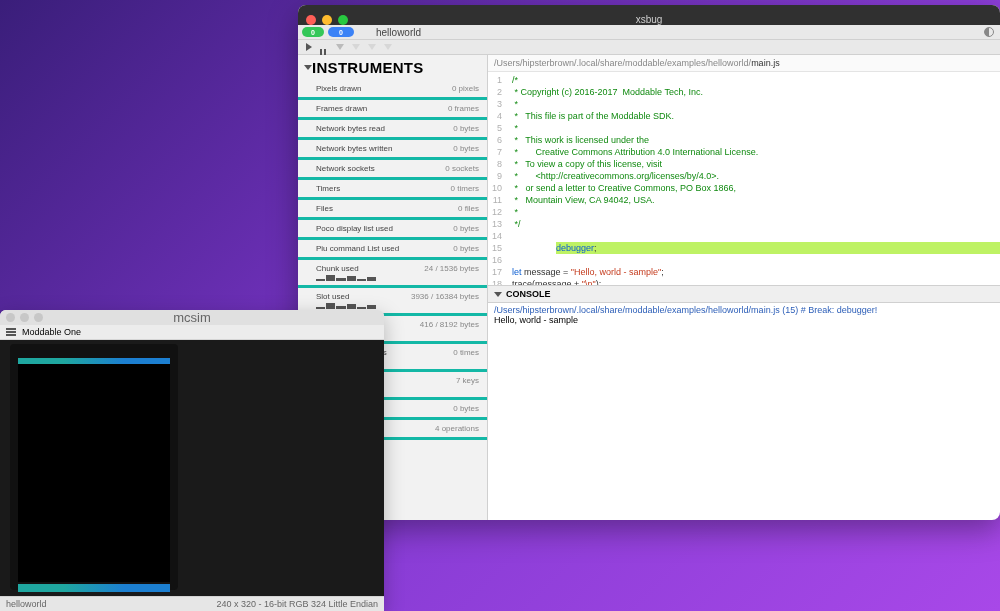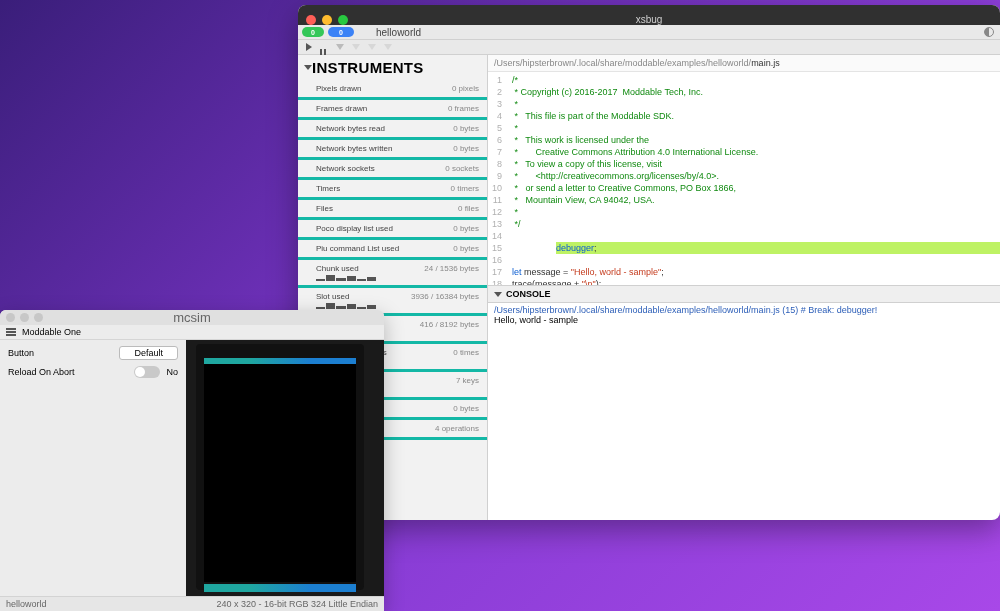--- a/index.html
+++ b/index.html
@@ -215,33 +215,20 @@
       <span></span>
       <span></span>
     </div>
     <span class="t">mcsim</span>
   </div>
   <div class="mc-sub">
     <span class="burger"></span>
     <span>Moddable One</span>
   </div>
   <div class="mc-body">
-    <div class="mc-ctrl">
-      <div class="row">
-        <span>Button</span>
-        <button class="btn">Default</button>
-      </div>
-      <div class="row">
-        <span>Reload On Abort</span>
-        <span style="display:flex;align-items:center;gap:6px;">
-          <span class="toggle"></span>
-          <span>No</span>
-        </span>
-      </div>
-    </div>
     <div class="sim">
       <div class="frame">
         <div class="topbar"></div>
           <div class="botbar"></div>
       </div>
     </div>
   </div>
   <div class="mc-status">
     <span>helloworld</span>
     <span>240 x 320 - 16-bit RGB 324 Little Endian</span>

